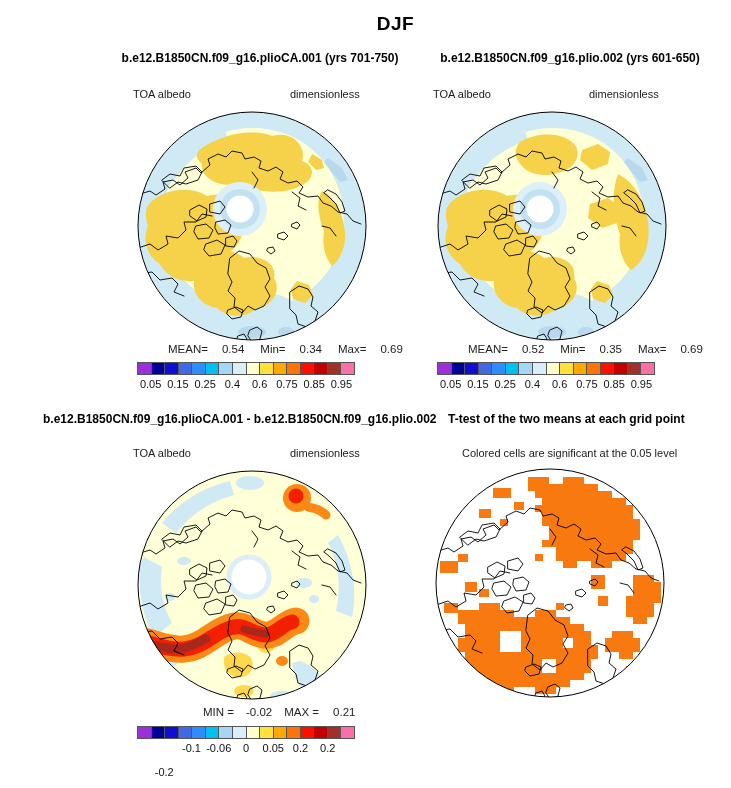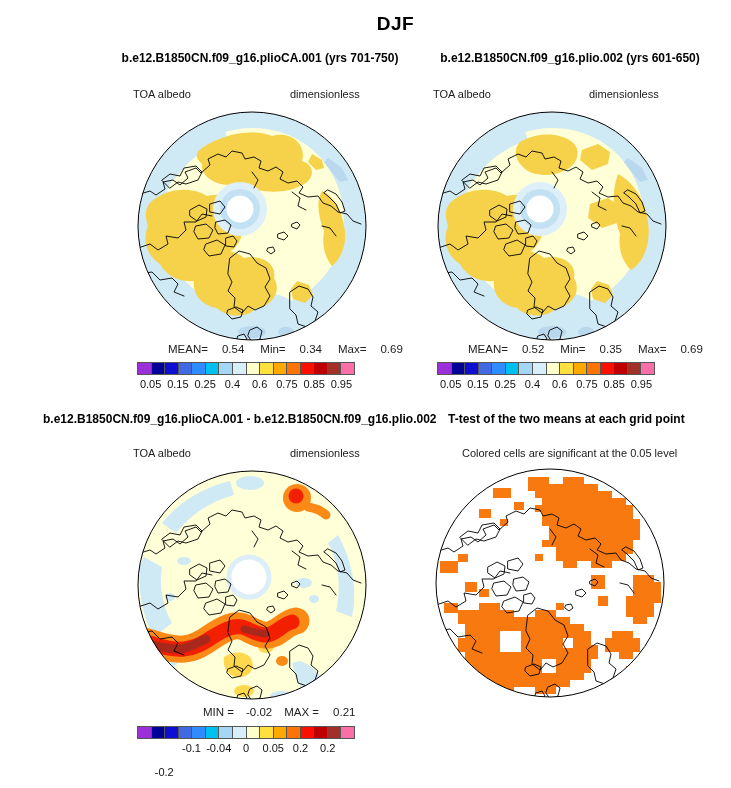--- a/index.html
+++ b/index.html
@@ -147,21 +147,21 @@
       <div class="cb-seg" style="background: rgb(255, 224, 61);"></div>
       <div class="cb-seg" style="background: rgb(255, 168, 0);"></div>
       <div class="cb-seg" style="background: rgb(251, 116, 5);"></div>
       <div class="cb-seg" style="background: rgb(250, 16, 0);"></div>
       <div class="cb-seg" style="background: rgb(192, 0, 0);"></div>
       <div class="cb-seg" style="background: rgb(160, 48, 40);"></div>
       <div class="cb-seg" style="background: rgb(251, 111, 169);"></div>
     </div>
     <span class="cb-tick" style="left: 12.5%; margin-top: 24px;">-0.2</span>
     <span class="cb-tick" style="left: 25%;">-0.1</span>
-    <span class="cb-tick" style="left: 37.5%;">-0.04</span>
+    <span class="cb-tick" style="left: 37.5%;">-0.06</span>
     <span class="cb-tick" style="left: 50%;">0</span>
     <span class="cb-tick" style="left: 62.5%;">0.05</span>
     <span class="cb-tick" style="left: 75%;">0.2</span>
     <span class="cb-tick" style="left: 87.5%;">0.2</span>
   </div>
 
 <svg class="abs" style="left:132px;top:106px;" width="240" height="240" viewBox="0 0 240 240">
   <defs>
     <clipPath id="clipA">
         <circle cx="120" cy="120" r="114"></circle>

